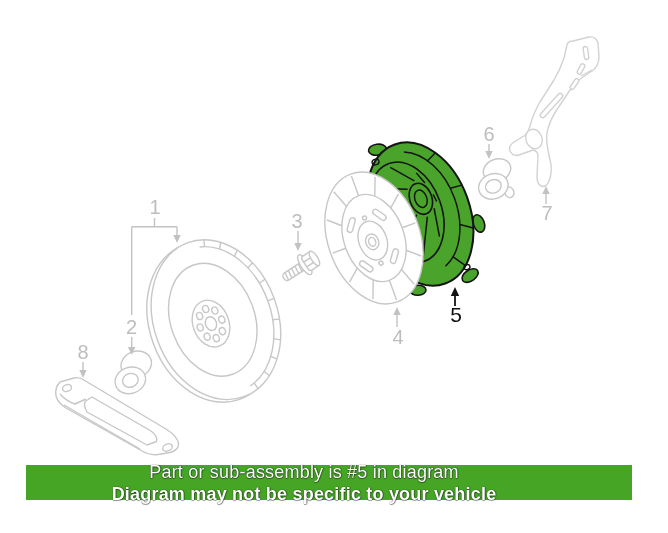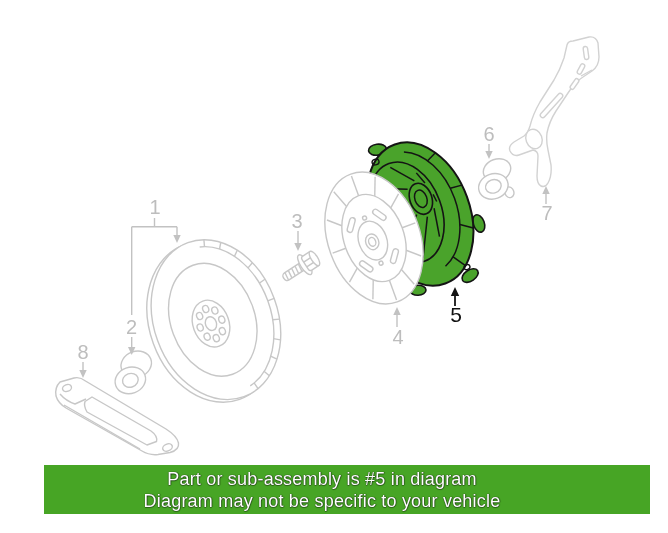--- a/index.html
+++ b/index.html
@@ -2,21 +2,21 @@
 <html><head>
 <meta charset="utf-8">
 <style>
   html,body{margin:0;padding:0;background:#ffffff;}
   .stage{
     position:relative;width:668px;height:533px;background:#ffffff;overflow:hidden;
     font-family:"Liberation Sans",sans-serif;
   }
   .stage svg{position:absolute;left:0;top:0;}
   .banner{
-    position:absolute;left:44px;top:465px;width:606px;height:49px;
+    position:absolute;left:26px;top:465px;width:606px;height:35px;
     box-sizing:border-box;display:flex;flex-direction:column;justify-content:center;
     text-align:center;padding-right:50px;padding-top:1px;
   }
   .banner .line{
     font-size:18px;line-height:22px;font-weight:400;letter-spacing:0.2px;
     text-shadow:0 0 1px rgba(0,0,0,0.85), 0 1px 1px rgba(0,0,0,0.35), 1px 0 1px rgba(0,0,0,0.3);
     white-space:nowrap;
   }
   .lbl{font-family:"Liberation Sans",sans-serif;font-size:20px;}
   .lbl5{font-family:"Liberation Sans",sans-serif;font-size:21px;}
@@ -210,16 +210,16 @@
       <text class="lbl" x="398" y="344" fill="#BDBDBD">4</text>
       <text class="lbl5" x="456" y="322" fill="#111111">5</text>
       <text class="lbl" x="489" y="141" fill="#BDBDBD">6</text>
       <text class="lbl" x="547" y="220" fill="#BDBDBD">7</text>
       <text class="lbl" x="83" y="359" fill="#BDBDBD">8</text>
     </g>
   </svg>
 
   <div class="banner" style="background-color: rgb(71, 165, 37);">
     <div class="line" style="color: rgb(255, 255, 255);">Part or sub-assembly is #5 in diagram</div>
-    <div class="line" style="color: rgb(255, 255, 255);">Diagram may not be specific to your vehicle</div>
+    <div class="line" style="color: rgb(255, 255, 255); font-weight: bold;">Diagram may not be specific to your vehicle</div>
   </div>
 
 </div>
 
 </body></html>

